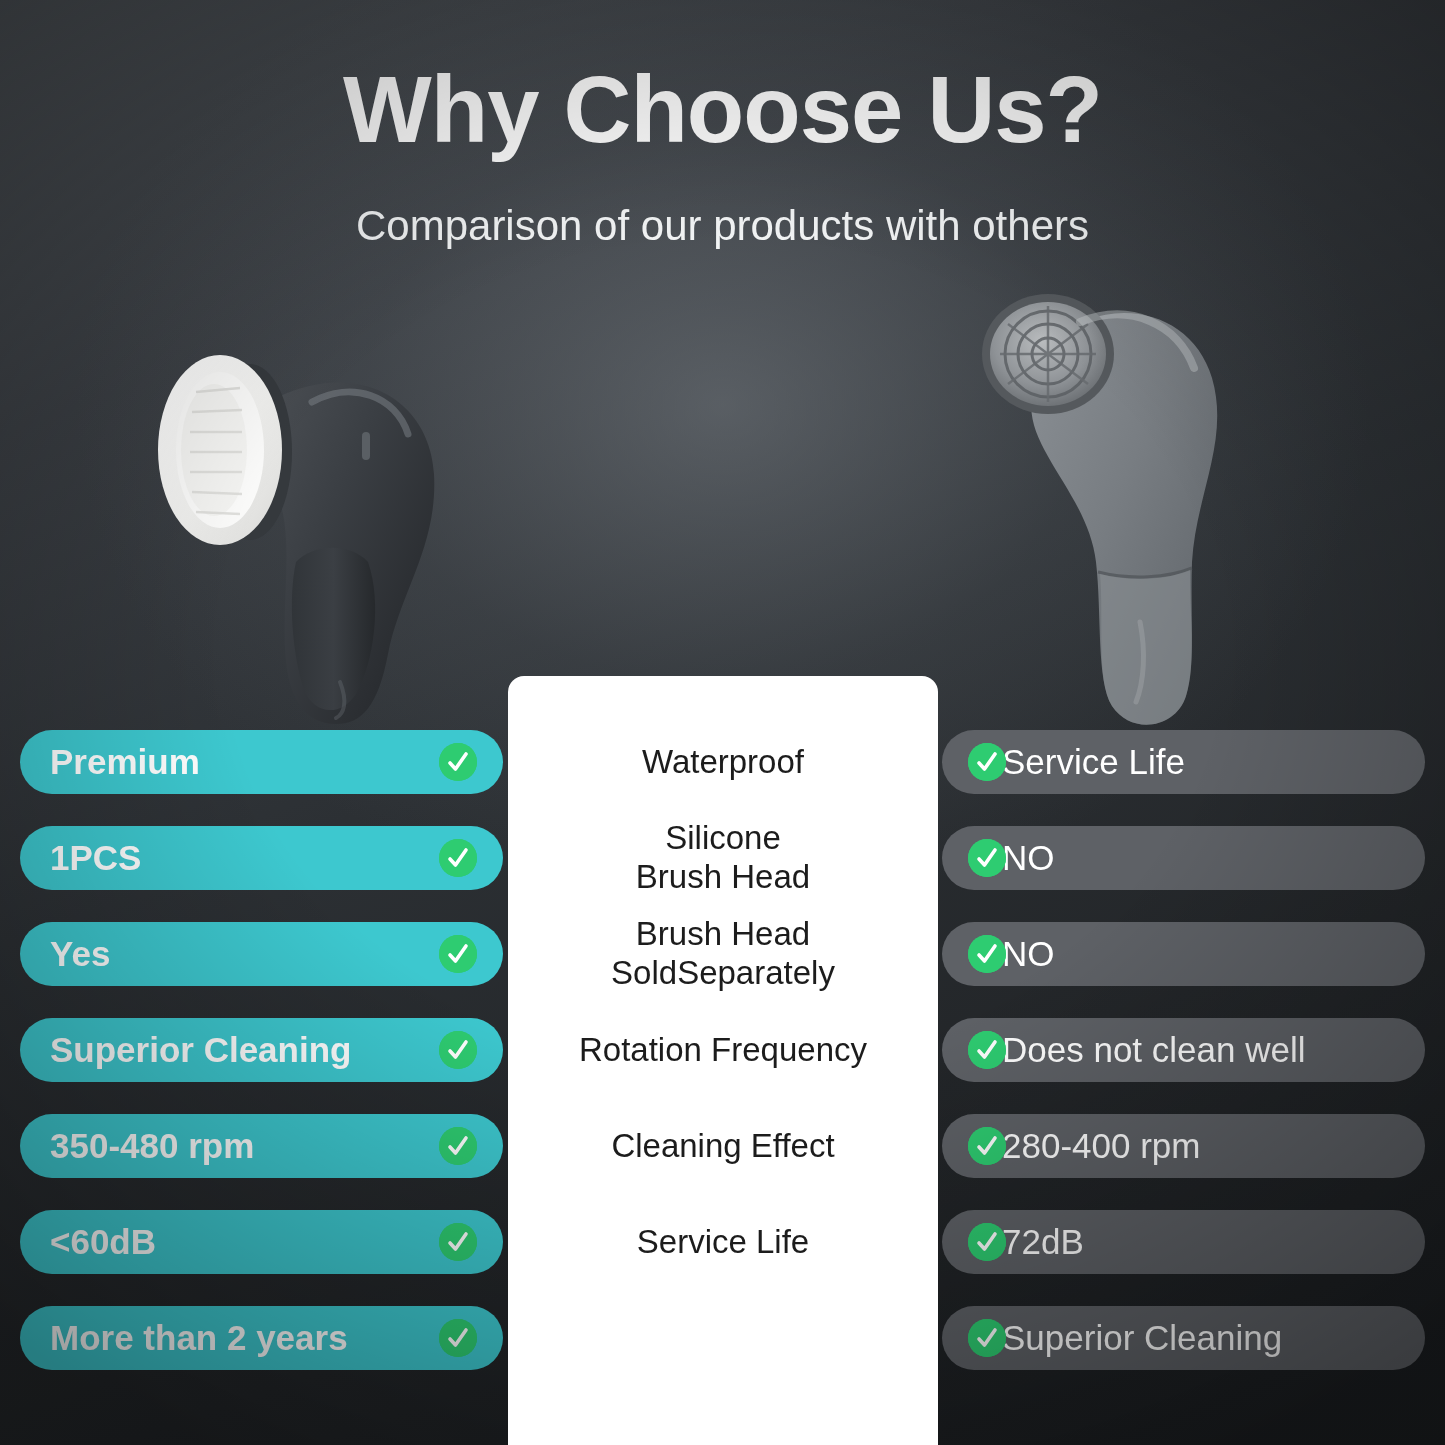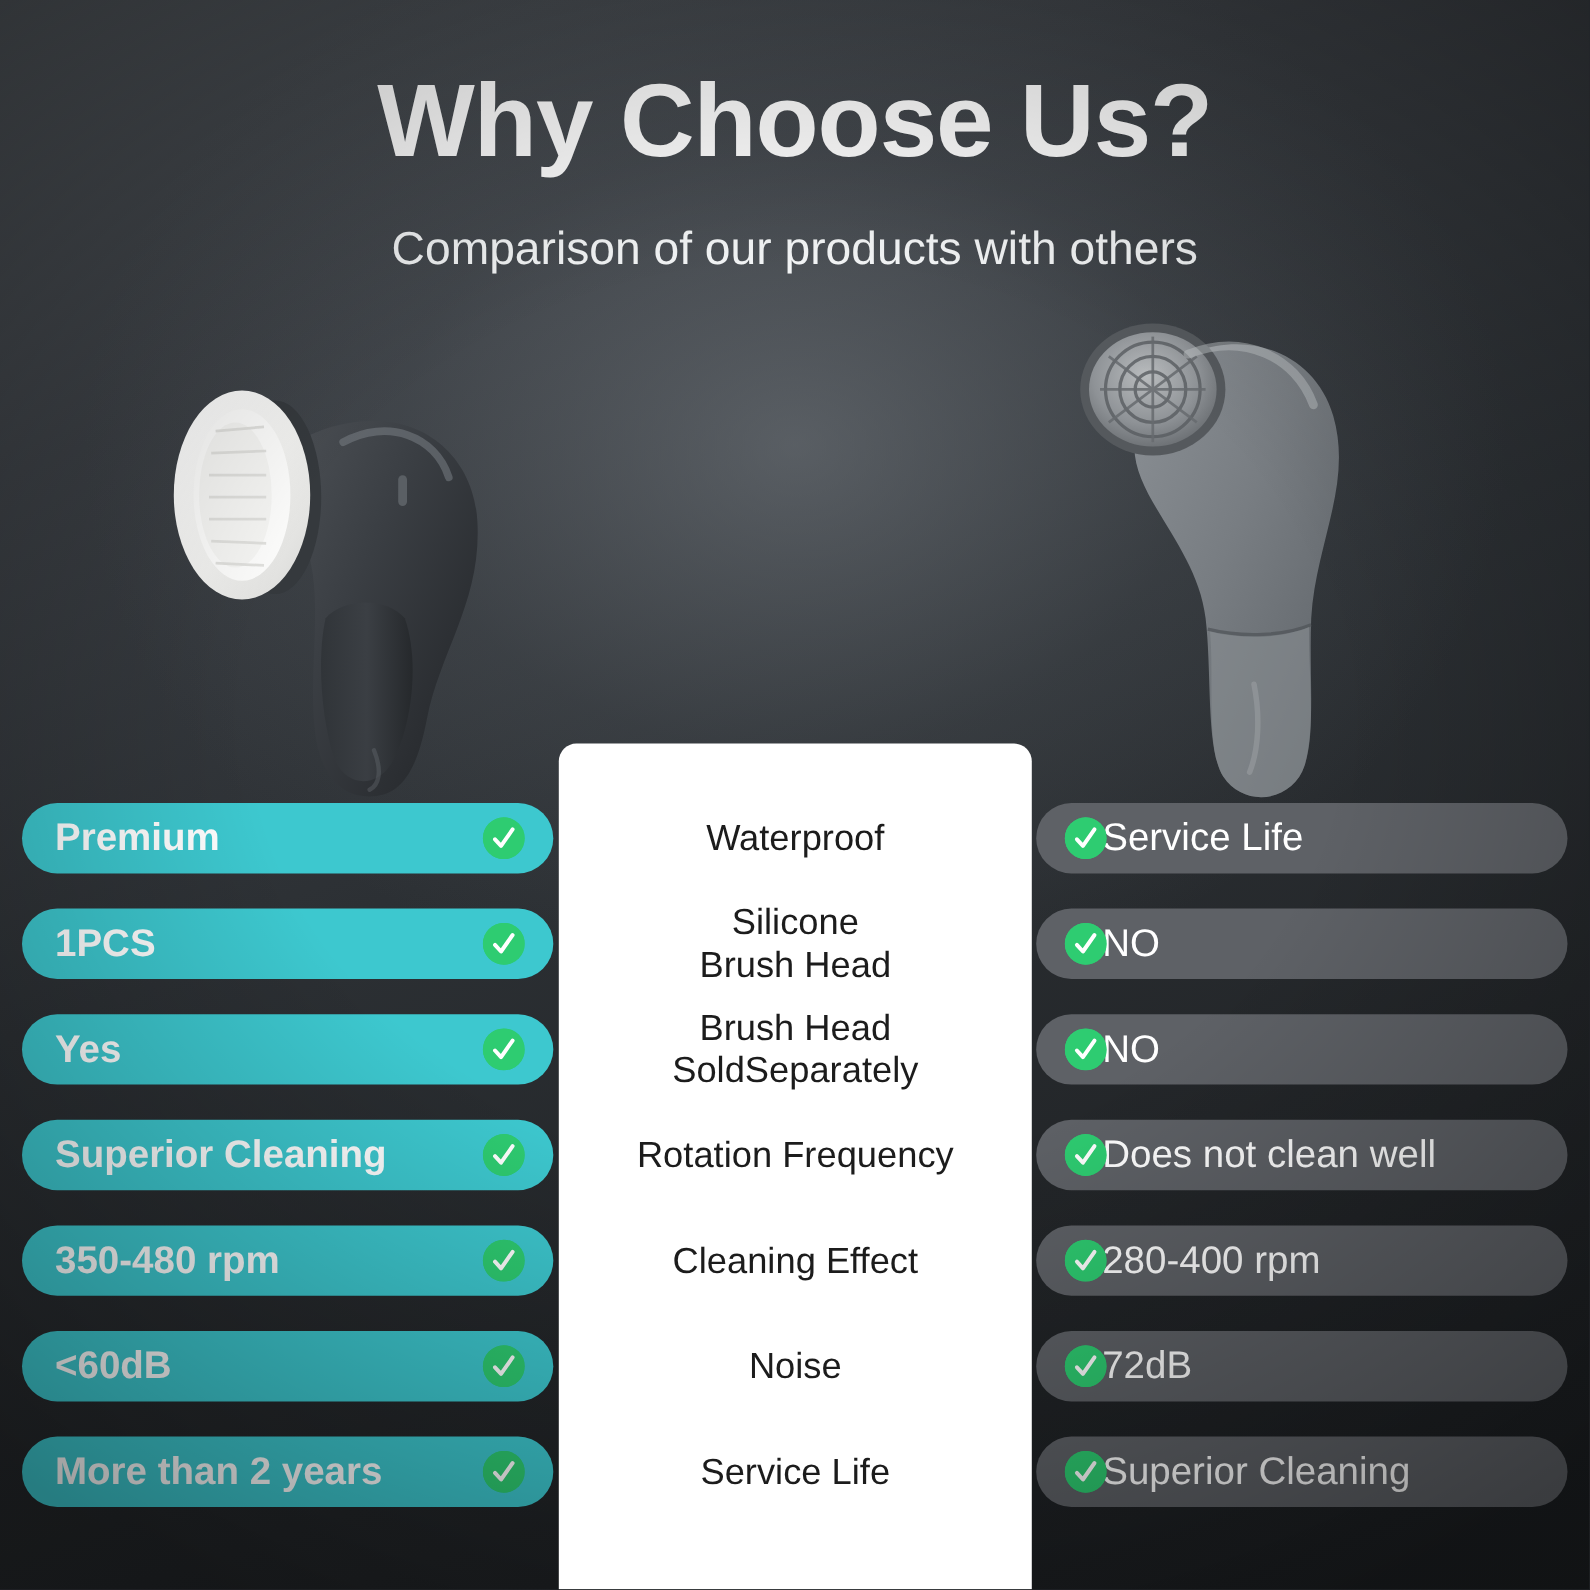--- a/index.html
+++ b/index.html
@@ -419,21 +419,18 @@
     <div class="center-row">
         <span>Brush Head<br>SoldSeparately</span>
       </div>
     <div class="center-row">
         <span>Rotation Frequency</span>
       </div>
     <div class="center-row">
         <span>Cleaning Effect</span>
       </div>
     <div class="center-row">
-        <span>Noise</span>
-      </div>
-    <div class="center-row">
         <span>Service Life</span>
       </div>
   </div>
 
   <div class="vignette"></div>
 </div>
 
 </body></html>

